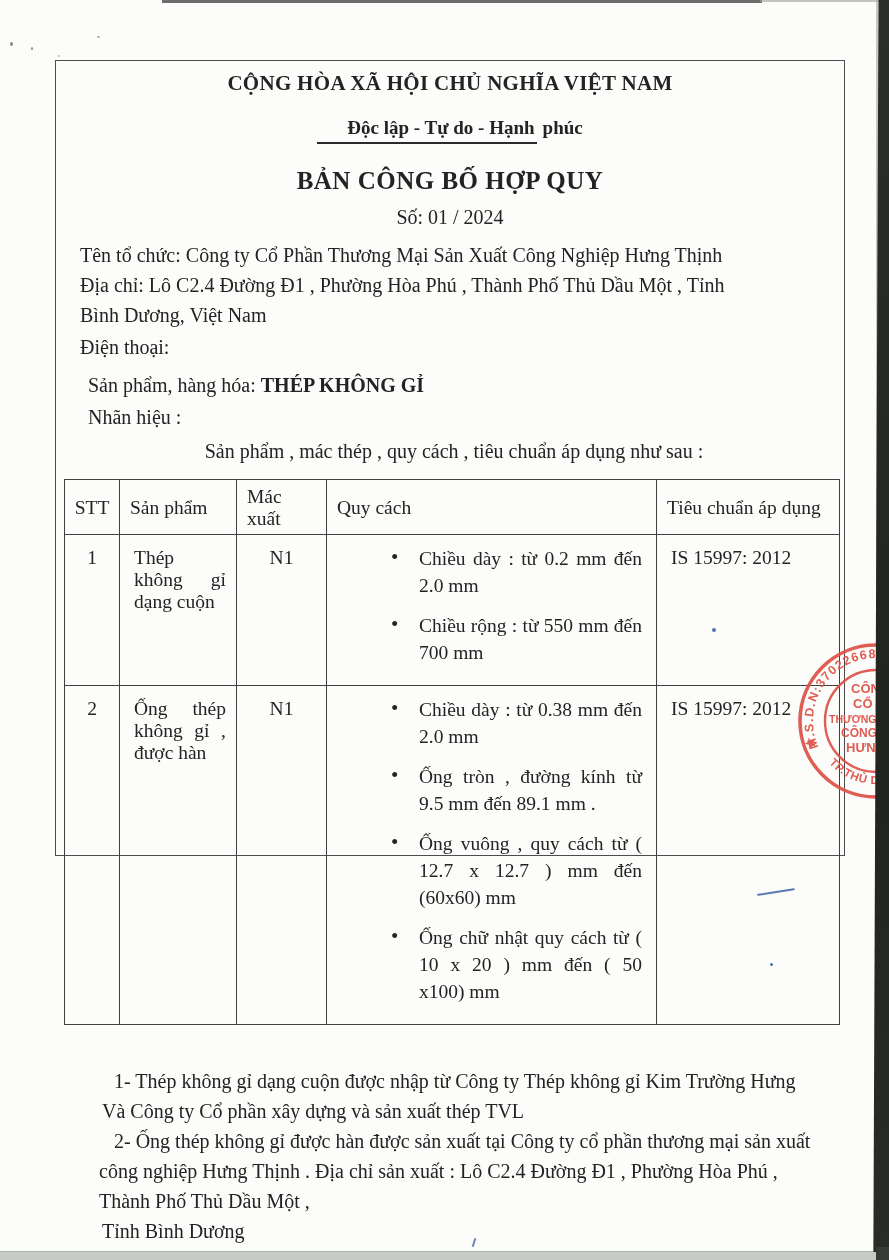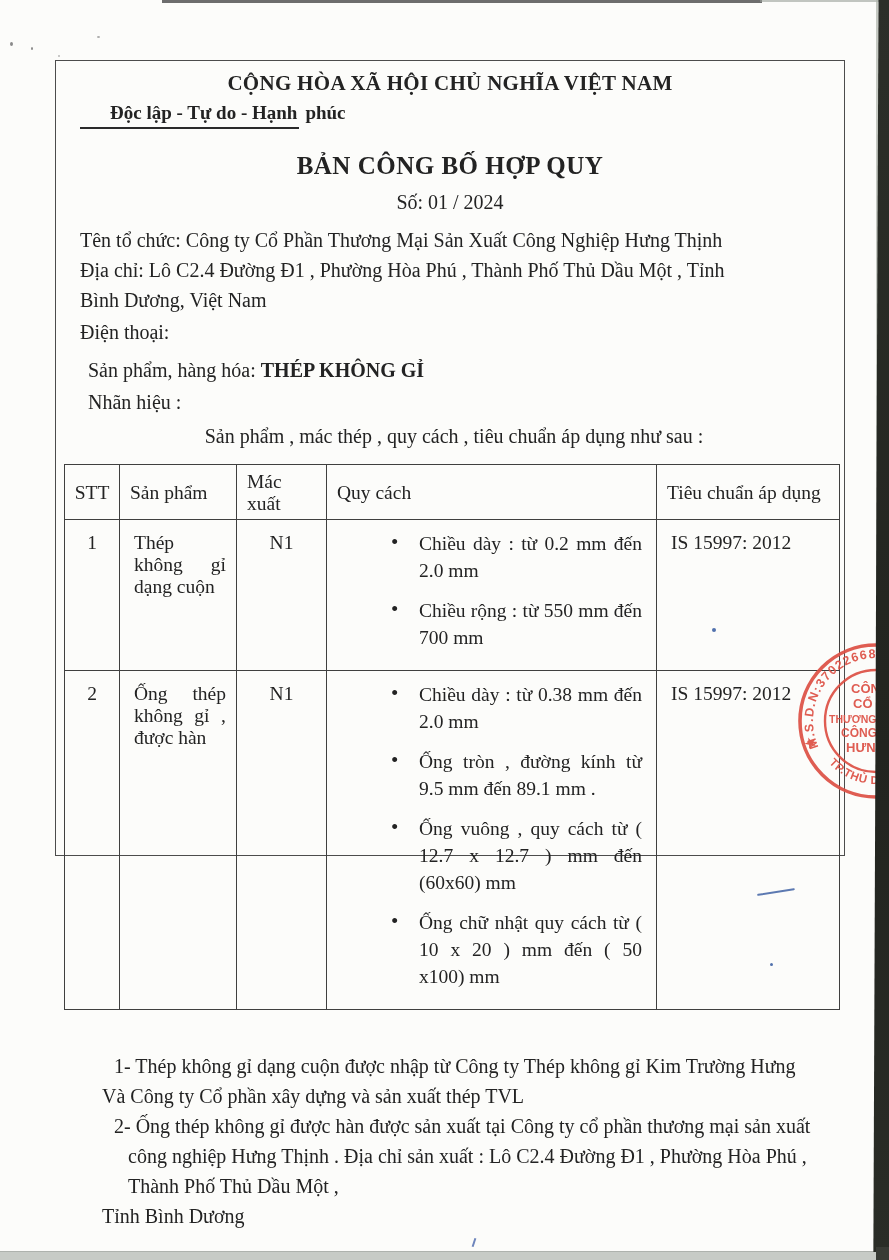--- a/index.html
+++ b/index.html
@@ -33,21 +33,21 @@
 
   
   .doc-frame{
     position:absolute;left:55px;top:60px;width:790px;height:796px;
     border:1.6px solid #4c4c4c;box-sizing:border-box;
     padding:9px 24px 0 24px;background:transparent;
   }
 
   
   .nat-header{ text-align:center;font-weight:bold;font-size:21px;line-height:27px;letter-spacing:.3px;}
-  .motto{ font-weight:bold;font-size:19px;line-height:25px;margin-top:3px;}
+  .motto{ text-align:center;font-weight:bold;font-size:19px;line-height:25px;margin-top:18px;}
   .motto .u{border-bottom:2px solid #2a2a2a;padding:0 2px 2px 30px;display:inline-block;}
   .motto .tail{padding-left:6px;}
   .doc-title{text-align:center;font-weight:bold;font-size:25px;line-height:30px;letter-spacing:.5px;margin-top:22px;}
   .doc-number{text-align:center;font-size:20px;line-height:26px;margin-top:8px;}
 
   
   .p{font-size:20px;line-height:30px;}
   .p.org{margin-top:10px;}
   .p.phone{margin-top:2px;}
   .p.product{margin-top:8px;margin-left:8px;}
@@ -72,21 +72,21 @@
   td.cell-grade{text-align:center;padding-top:12px;}
   td.cell-stt{text-align:center;padding-top:12px;}
   td.cell-specs{padding:10px 8px 6px 0;}
   ul.bullets{list-style:none;margin:0;padding:0 6px 0 62px;}
   ul.bullets li{position:relative;padding-left:30px;margin-bottom:13px;text-align:justify;line-height:27px;}
   ul.bullets li::before{content:"•";position:absolute;left:2px;top:-1px;font-size:21px;}
 
   
   .notes{margin-top:41px;}
   .note-line{font-size:20px;line-height:30px;}
-  .ml34{margin-left:34px;} .ml22{margin-left:22px;} .ml48{margin-left:48px;}
+  .ml34{margin-left:34px;} .ml22{margin-left:22px;} .ml48{margin-left:19px;}
   .ml14{margin-left:22px;}
 
   
   .stamp{position:absolute;left:791px;top:636px;width:170px;height:170px;z-index:4;opacity:.93;}
   .stamp text{font-family:"Liberation Sans",sans-serif;font-weight:bold;}
 </style>
 </head>
 <body>
 
 <div class="scan-top-edge"></div>

